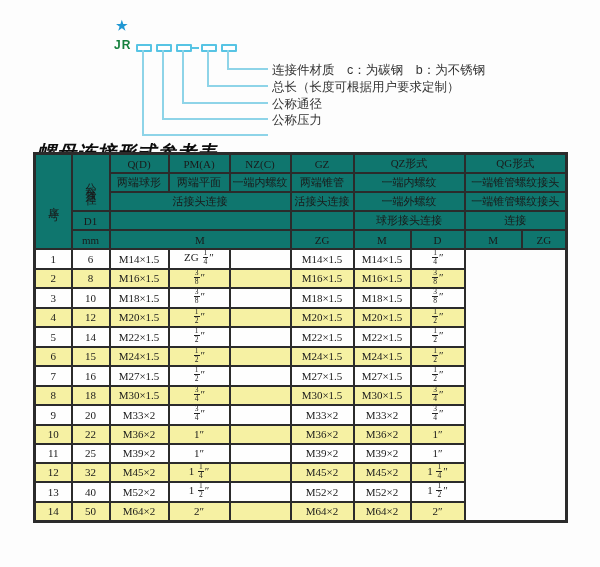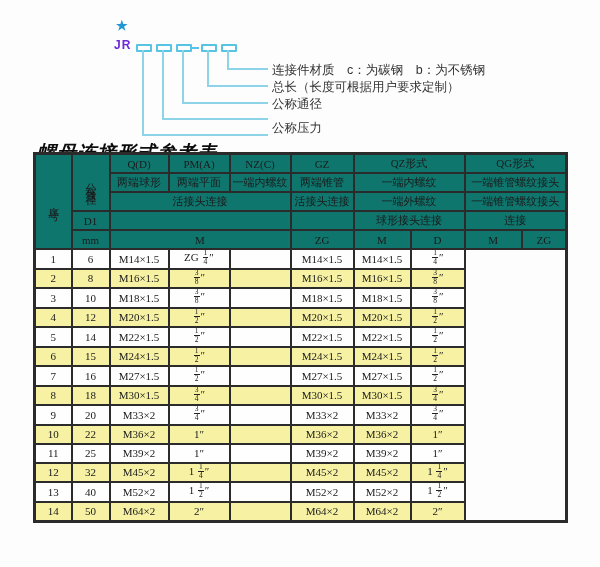--- a/index.html
+++ b/index.html
@@ -10,21 +10,21 @@
   }
   
   .diag-title{
     position:absolute; left:116px; top:18px;
     font-size:13px; font-weight:bold; color:#3a3a3a;
     display:flex; align-items:center; gap:2px;
   }
   .star{ color:#2097d3; font-size:13px; }
   .jr{
     position:absolute; left:114px; top:38px;
-    font-size:12px; font-weight:bold; color:#6d28d9; letter-spacing:1px;
+    font-size:12px; font-weight:bold; color:#15803d; letter-spacing:1px;
   }
   .cbox{
     position:absolute; top:44px; width:12px; height:4px;
     border:2px solid #57c4e4; background:#ffffff; border-radius:1px;
   }
   .b1{left:136px}.b2{left:156px}.b3{left:176px}.b4{left:201px}.b5{left:221px}
   .dash{
     position:absolute; left:192px; top:47px; width:7px; height:2px; background:#57c4e4;
   }
   .ln{ position:absolute; background:#8ed4e8; }
@@ -32,21 +32,21 @@
   .h{ height:2px; }
   .v1{left:142px; top:50px; height:86px} .h1{left:142px; top:134px; width:126px}
   .v2{left:162px; top:50px; height:70px} .h2{left:162px; top:118px; width:106px}
   .v3{left:182px; top:50px; height:54px} .h3{left:182px; top:102px; width:86px}
   .v4{left:207px; top:50px; height:37px} .h4{left:207px; top:85px;  width:61px}
   .v5{left:227px; top:50px; height:20px} .h5{left:227px; top:68px;  width:41px}
   .dlabel{
     position:absolute; left:272px;
     font-size:12.5px; font-weight:normal; color:#333333; white-space:nowrap;
   }
-  .l1{top:62px}.l2{top:79px}.l3{top:96px}.l4{top:120px}.l5{top:128px}
+  .l1{top:62px}.l2{top:79px}.l3{top:96px}.l4{top:112px}.l5{top:128px}
   
   .table-title{
     position:absolute; left:37px; top:140px; margin:0;
     font-family:"Liberation Serif","DejaVu Serif",serif;
     font-style:italic; font-weight:bold; font-size:19px; color:#0d0d0d;
     letter-spacing:1px; white-space:nowrap;
   }
   
   table.ref{
     position:absolute; left:33px; top:152px;

